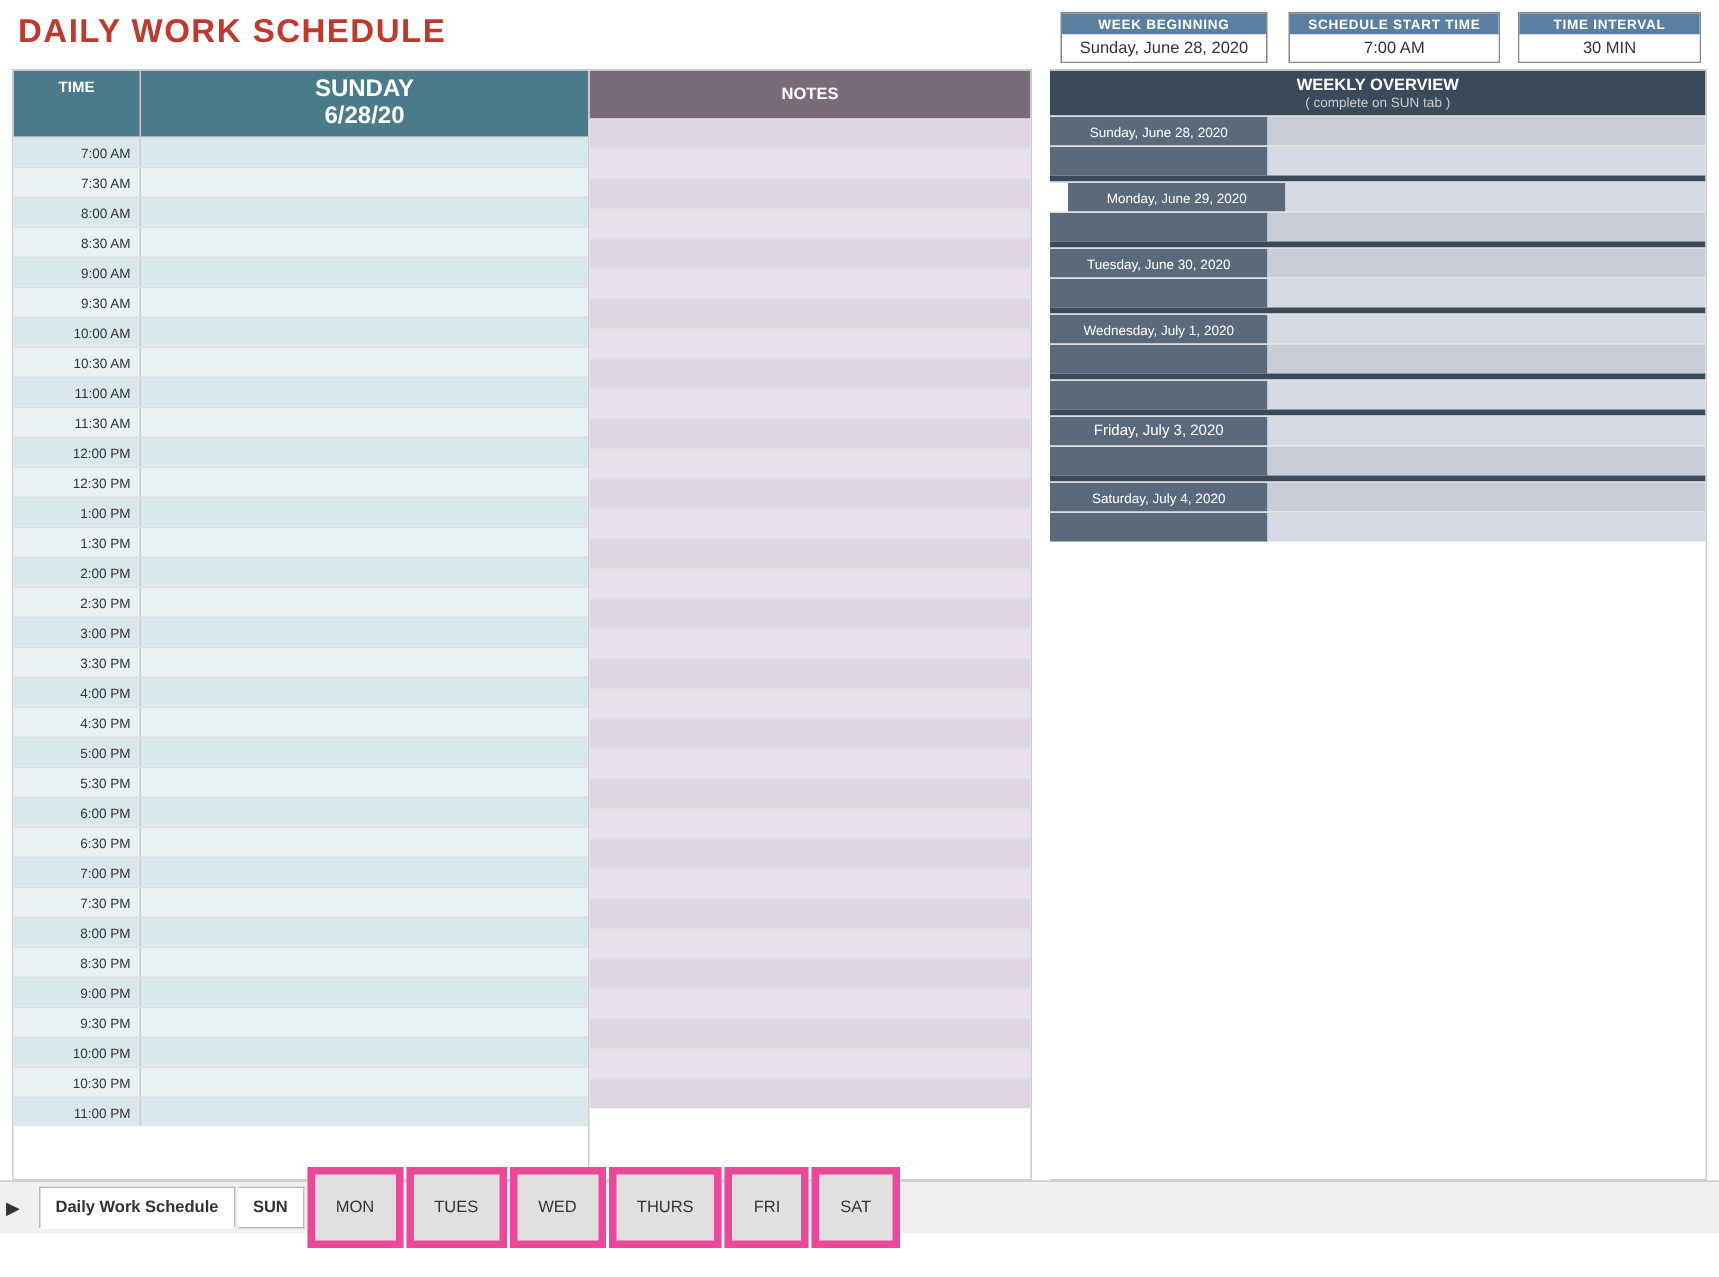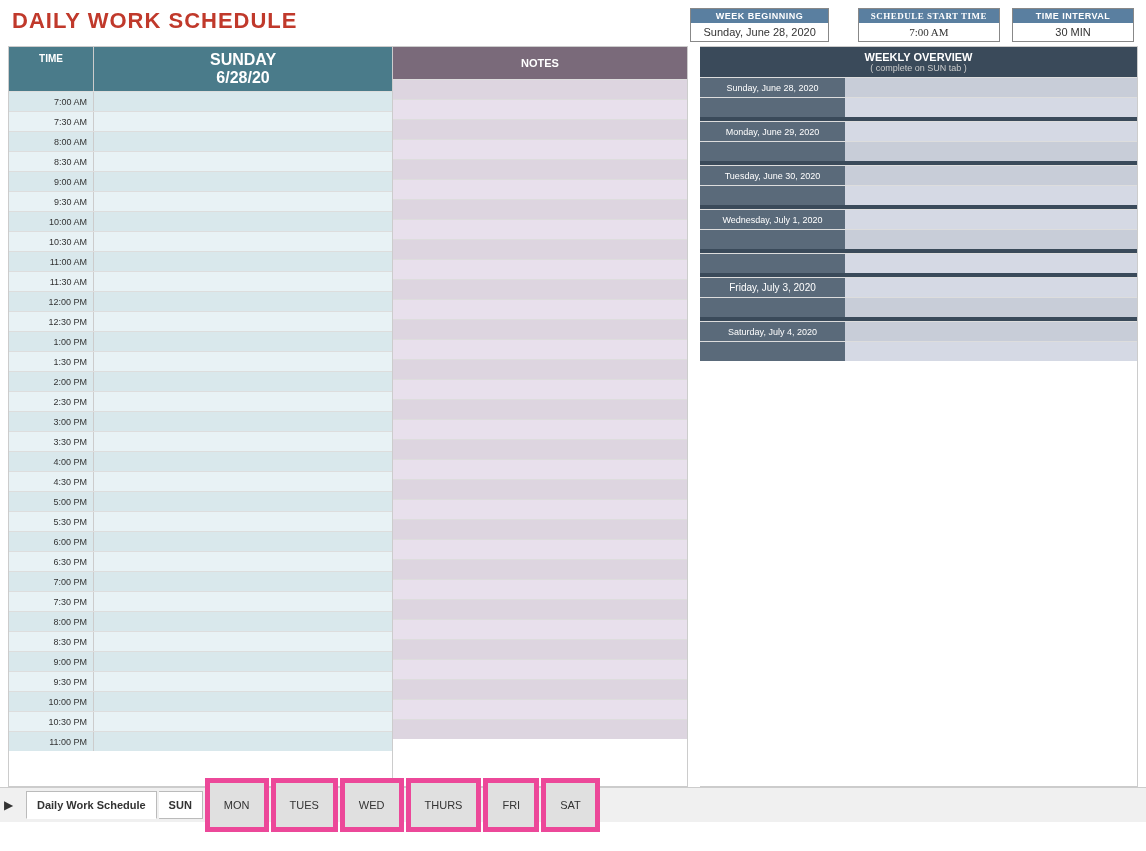--- a/index.html
+++ b/index.html
@@ -2,21 +2,21 @@
 <html><head>
   <meta charset="utf-8">
   <style>
     * { box-sizing: border-box; margin: 0; padding: 0; }
     body { font-family: Arial, sans-serif; background: #fff; font-size: 11px; overflow: hidden; width: 1146px; height: 851px; }
     .page-title { font-size: 22px; font-weight: bold; color: #c0392b; letter-spacing: 1px; flex: 0 0 auto; }
     .ctrl-group { display: flex; flex-direction: column; border: 1px solid #888; }
     .ctrl-label { background: #5a7fa0; color: #fff; font-size: 9px; font-weight: bold; text-align: center; padding: 2px 12px; letter-spacing: 0.5px; }
     .ctrl-value { background: #fff; color: #333; font-size: 11px; text-align: center; padding: 3px 12px; min-width: 120px; }
 
-    .ctrl-group-time { margin-left: 29px; font-family: Liberation Serif, serif; }
+    .ctrl-group-time { margin-left: 14px; }
     .ctrl-group-interval { margin-left: 12px; }
 
     
     .main { display: flex; gap: 0; padding: 0 8px; height: calc(851px - 75px - 35px); }
 
     
     .schedule-table { width: 385px; flex-shrink: 0; border: 1px solid #ccc; overflow: hidden; }
     .schedule-header { display: flex; }
     .col-time-header { width: 85px; background: #4a7b8a; color: #fff; font-weight: bold; text-align: center; padding: 6px 4px; font-size: 10px; flex-shrink: 0; border-right: 1px solid #ccc; }
     .col-day-header { flex: 1; background: #4a7b8a; color: #fff; font-weight: bold; text-align: center; padding: 4px; font-size: 16px; }
@@ -270,21 +270,21 @@
         <div style="display: flex; height: 20px; border-top: 1px solid rgb(221, 221, 221);">
           <div style="width: 145px; flex-shrink: 0; background: rgb(90, 106, 122); color: rgb(255, 255, 255); font-size: 9px; display: flex; align-items: center; justify-content: center; padding: 2px 4px; text-align: center;">Sunday, June 28, 2020</div>
           <div style="flex: 1 1 0%; background: rgb(200, 205, 216);"></div>
         </div>
         <div style="display: flex; height: 20px; border-top: 1px solid rgb(221, 221, 221);">
           <div style="width: 145px; flex-shrink: 0; background: rgb(90, 106, 122);"></div>
           <div style="flex: 1 1 0%; background: rgb(213, 217, 228);"></div>
         </div>
         <div style="height: 4px; background: rgb(58, 74, 90);"></div>
         <div style="display: flex; height: 20px; border-top: 1px solid rgb(221, 221, 221);">
-          <div style="width: 145px; flex-shrink: 0; background: rgb(90, 106, 122); color: rgb(255, 255, 255); font-size: 9px; display: flex; align-items: center; justify-content: center; padding: 2px 4px; text-align: center;">Monday, June 29, 2020</div>
+          <div style="width: 145px; flex-shrink: 0; background: rgb(90, 106, 122); color: rgb(255, 255, 255); font-size: 9px; display: flex; align-items: center; justify-content: center; padding: 2px 4px; text-align: center; margin-left: 12px;">Monday, June 29, 2020</div>
           <div style="flex: 1 1 0%; background: rgb(213, 217, 228);"></div>
         </div>
         <div style="display: flex; height: 20px; border-top: 1px solid rgb(221, 221, 221);">
           <div style="width: 145px; flex-shrink: 0; background: rgb(90, 106, 122);"></div>
           <div style="flex: 1 1 0%; background: rgb(200, 205, 216);"></div>
         </div>
         <div style="height: 4px; background: rgb(58, 74, 90);"></div>
         <div style="display: flex; height: 20px; border-top: 1px solid rgb(221, 221, 221);">
           <div style="width: 145px; flex-shrink: 0; background: rgb(90, 106, 122); color: rgb(255, 255, 255); font-size: 9px; display: flex; align-items: center; justify-content: center; padding: 2px 4px; text-align: center;">Tuesday, June 30, 2020</div>
           <div style="flex: 1 1 0%; background: rgb(200, 205, 216);"></div>

